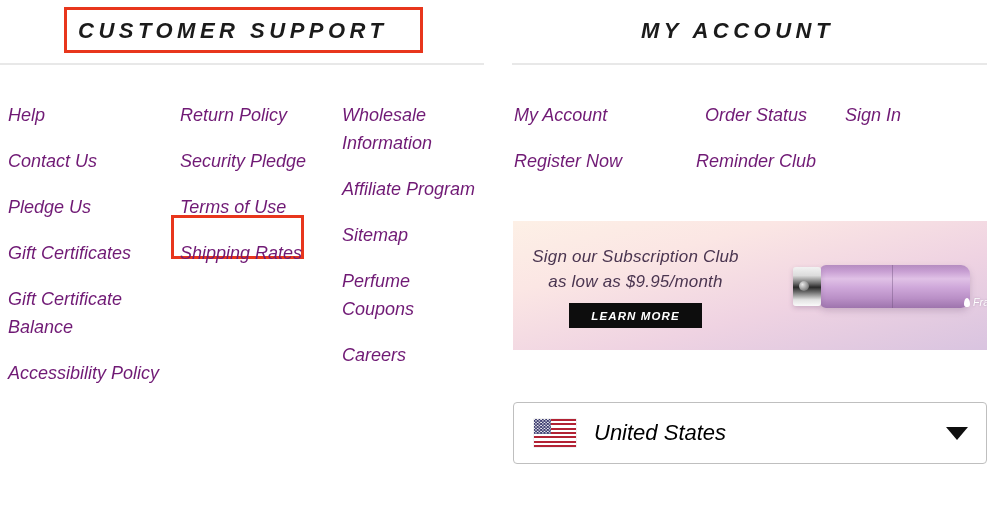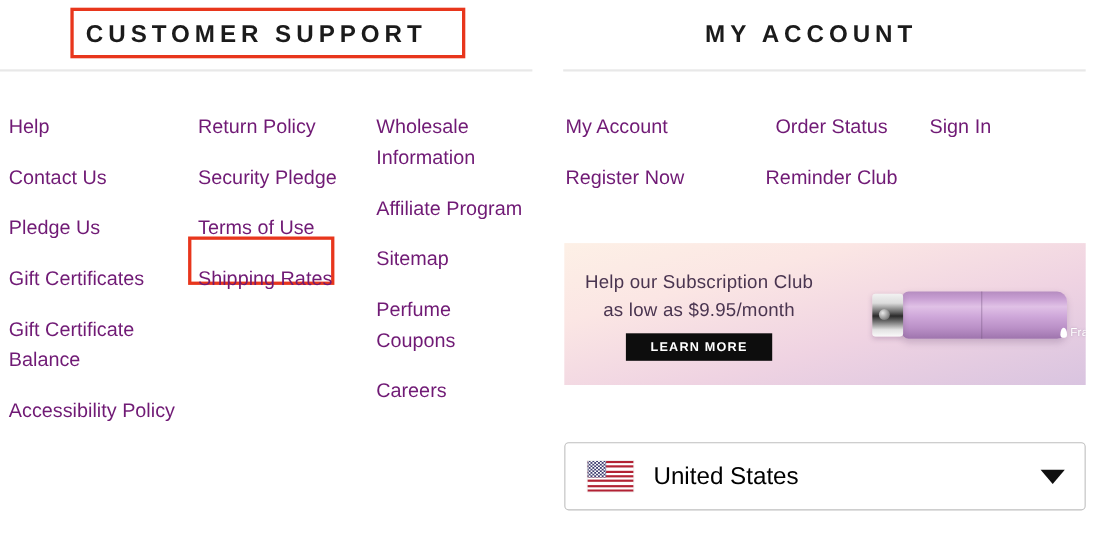--- a/index.html
+++ b/index.html
@@ -1,15 +1,15 @@
 <!DOCTYPE html>
 <html><head>
 <meta charset="utf-8">
 <style>
-  * { box-sizing: border-box; margin: 0; padding: 0; }
+  * { box-sizing: border-box; margin: 0; padding: 0; font-style: italic; }
   html, body {
     width: 1000px;
     height: 505px;
     background: #ffffff;
     font-family: "Liberation Sans", sans-serif;
     overflow: hidden;
   }
   .page { position: relative; width: 1000px; height: 505px; background: #fff; }
 
   
@@ -229,21 +229,21 @@
   <nav class="link-col" id="col-account-2">
     <a class="flink" href="#">Order Status</a>
     <a class="flink" href="#">Reminder Club</a>
   </nav>
   <nav class="link-col" id="col-account-3">
     <a class="flink" href="#">Sign In</a>
   </nav>
 
   <div id="promo-banner">
     <div id="promo-text-area">
-      <div class="promo-line">Help our Subscription Club</div>
+      <div class="promo-line">Sign our Subscription Club</div>
       <div class="promo-line">as low as $9.95/month</div>
       <button id="promo-cta">LEARN MORE</button>
     </div>
     <div id="promo-product">
       <div id="atomizer-body">
         <div id="atomizer-seam"></div>
         <div id="atomizer-brand">
           <span id="atomizer-drop-icon"></span>
           <span>Fragrance</span>
 

